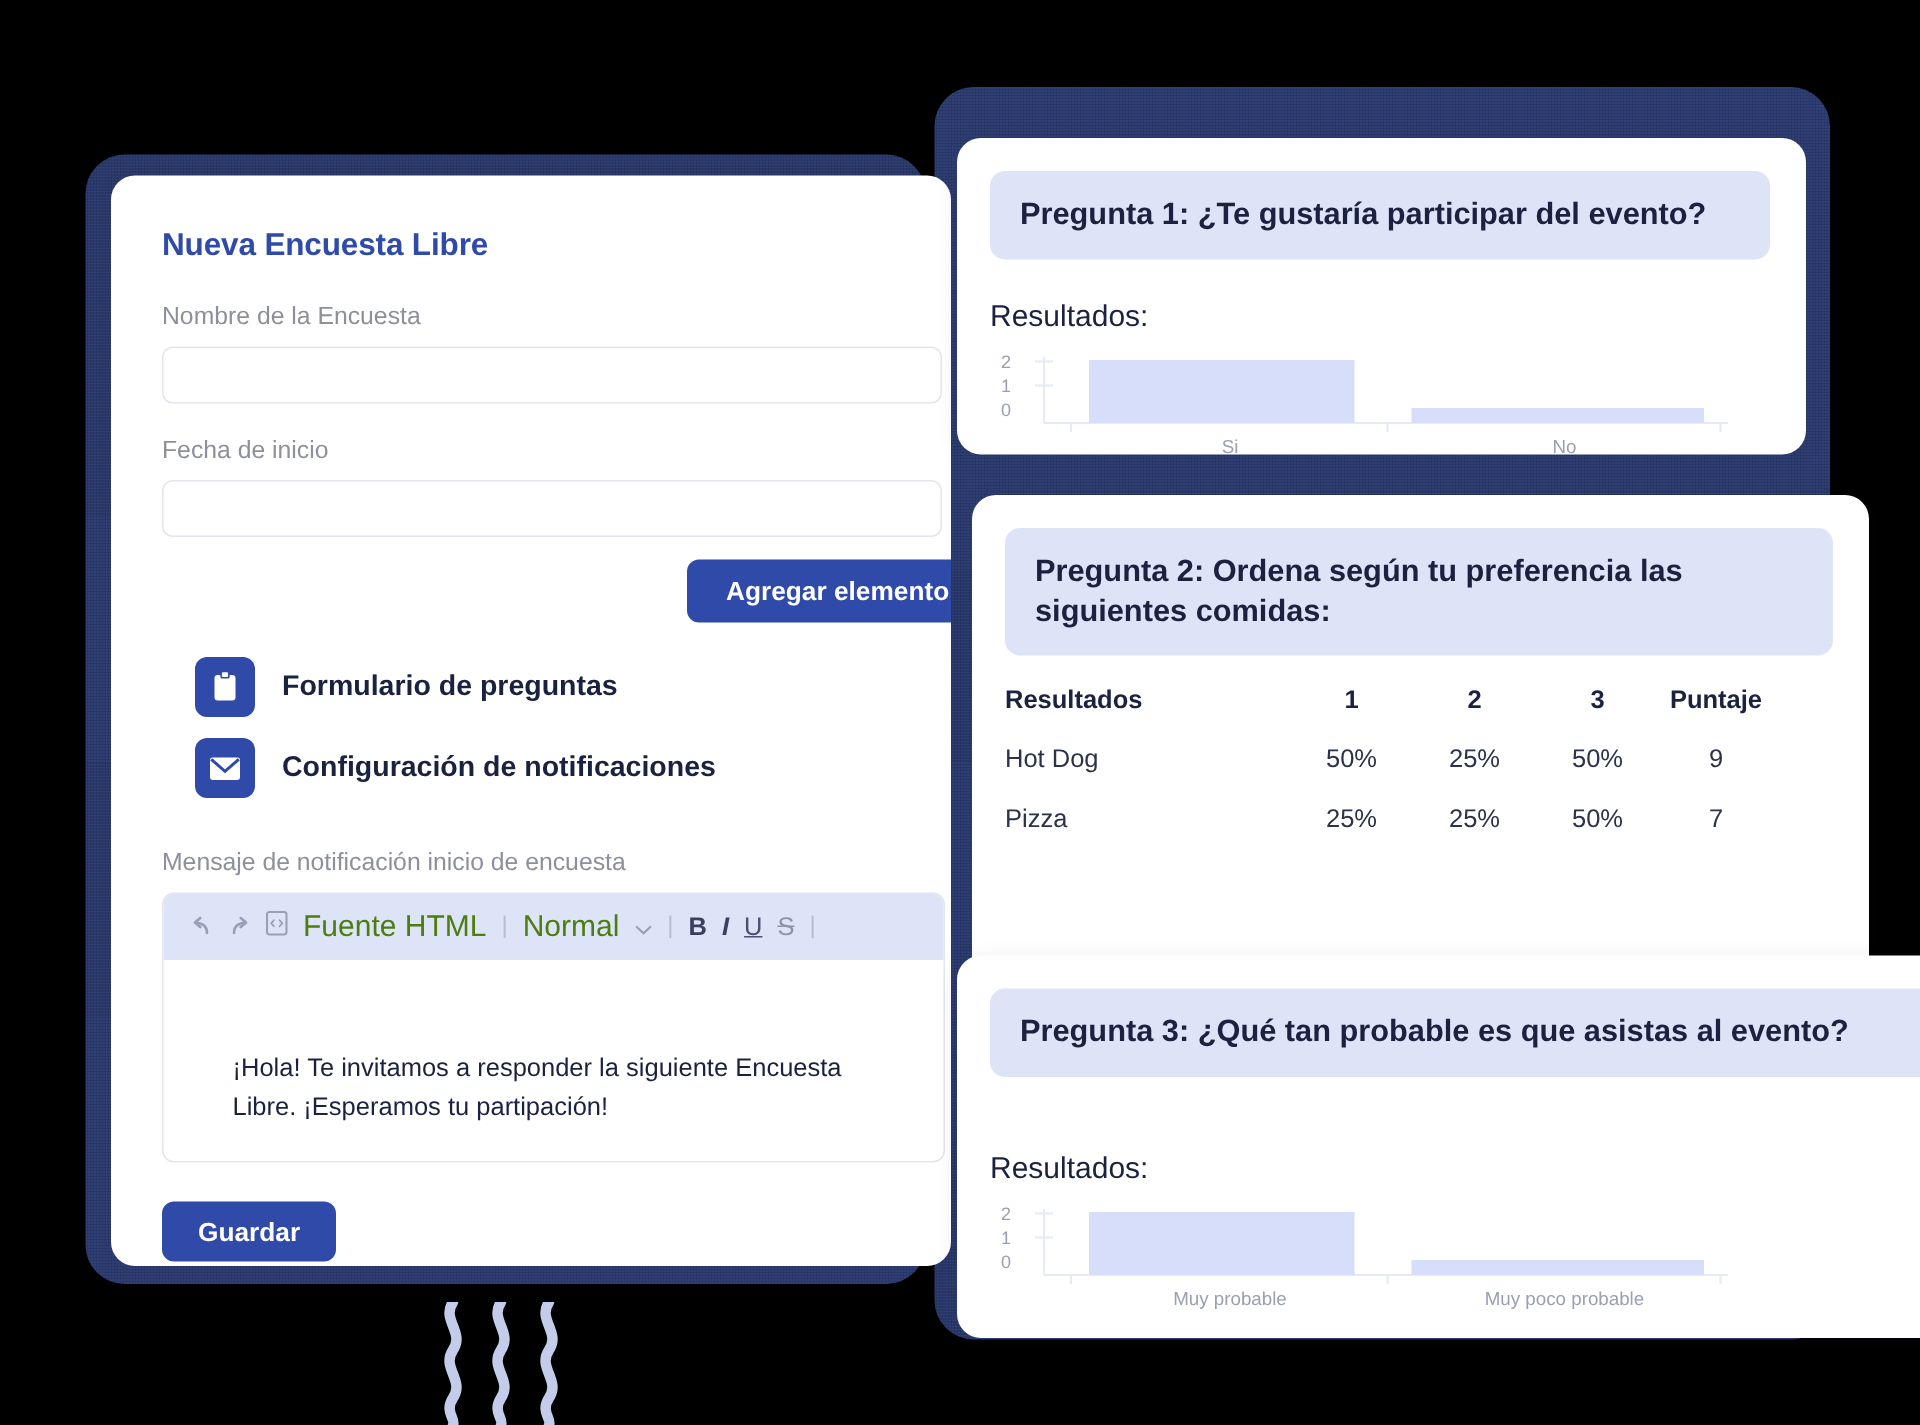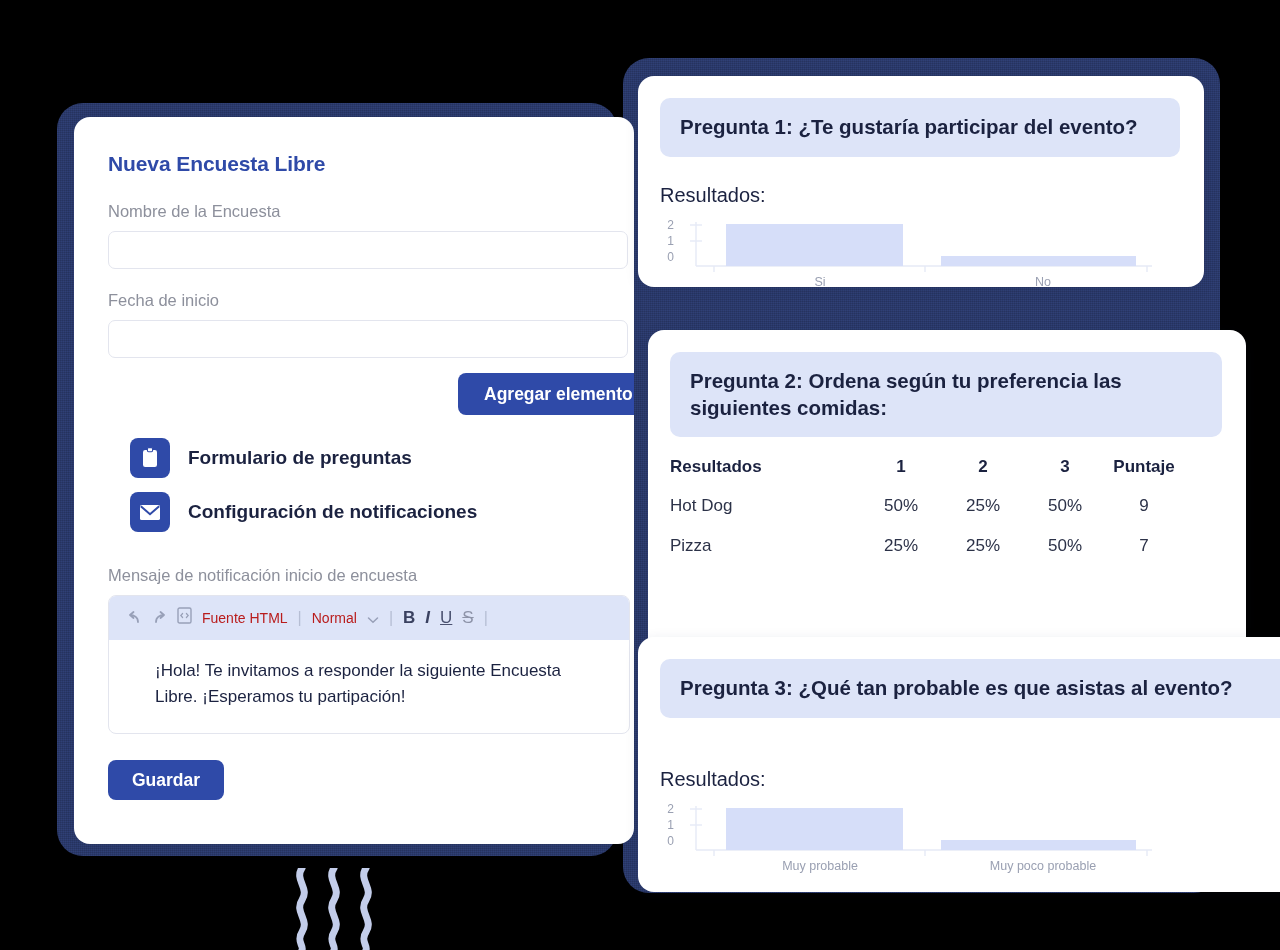--- a/index.html
+++ b/index.html
@@ -38,35 +38,35 @@
   .section-row{display:flex;align-items:center;gap:18px;margin-bottom:14px;padding-left:22px;}
   .icon-tile{width:40px;height:40px;border-radius:8px;background:#2f4aa8;
              display:flex;align-items:center;justify-content:center;flex:0 0 auto;}
   .section-label{font-size:19px;font-weight:bold;color:#1b2240;}
 
   .editor-label{color:#8d909c;font-size:16.5px;margin:34px 0 10px;}
   .editor{width:520px;border:1px solid #e3e5ee;border-radius:8px;overflow:hidden;background:#fff;}
   .editor-toolbar{background:#dde4f8;height:44px;display:flex;align-items:center;gap:10px;padding:0 18px;
                   color:#98a0b8;font-size:18px;box-sizing:border-box;}
   .tb-sep{color:#b6bed4;font-size:16px;}
-  .tb-text{color:#b91c1c;font-size:14px;white-space:nowrap;}
+  .tb-text{color:#4d7c0f;font-size:20px;white-space:nowrap;}
   .tb-b{color:#3a4160;font-weight:bold;font-size:17px;}
   .tb-i{color:#3a4160;font-style:italic;font-weight:bold;font-size:17px;}
   .tb-u{color:#4a5170;text-decoration:underline;font-size:17px;}
   .tb-s{color:#8d93a8;text-decoration:line-through;font-size:17px;}
-  .editor-body{padding:18px 22px 24px 46px;font-size:17px;line-height:1.5;color:#1b2240;}
+  .editor-body{padding:18px 22px 24px 46px;font-size:17px;line-height:1.5;color:#1b2240;margin-top:41px;}
   #save-button{margin-top:26px;height:40px;padding:0 24px;background:#2f4aa8;color:#fff;border:none;
       border-radius:8px;font-size:17.5px;font-weight:bold;font-family:"Liberation Sans",sans-serif;cursor:pointer;}
 
   
   #squiggles{position:absolute;left:288px;top:868px;width:92px;height:82px;}
 
   
   .q-card{position:absolute;background:#fff;border-radius:16px;box-shadow:0 3px 14px rgba(30,40,80,.10);}
-  #q1-card{left:638px;top:76px;width:566px;height:211px;}
+  #q1-card{left:638px;top:92px;width:566px;height:211px;}
   #q2-card{left:648px;top:330px;width:566px;height:334px;padding-left:32px;}
   #q3-card{left:638px;top:637px;width:676px;height:255px;}
 
   .q-head{position:absolute;left:22px;top:22px;right:24px;background:#dde4f8;border-radius:10px;
           padding:16px 20px;box-sizing:border-box;color:#1b2240;font-size:20.5px;font-weight:bold;line-height:1.3;}
   .results-label{position:absolute;left:22px;font-size:20px;color:#1b2240;}
 
   .chart{position:absolute;left:22px;}
   .chart svg{display:block;}
 

